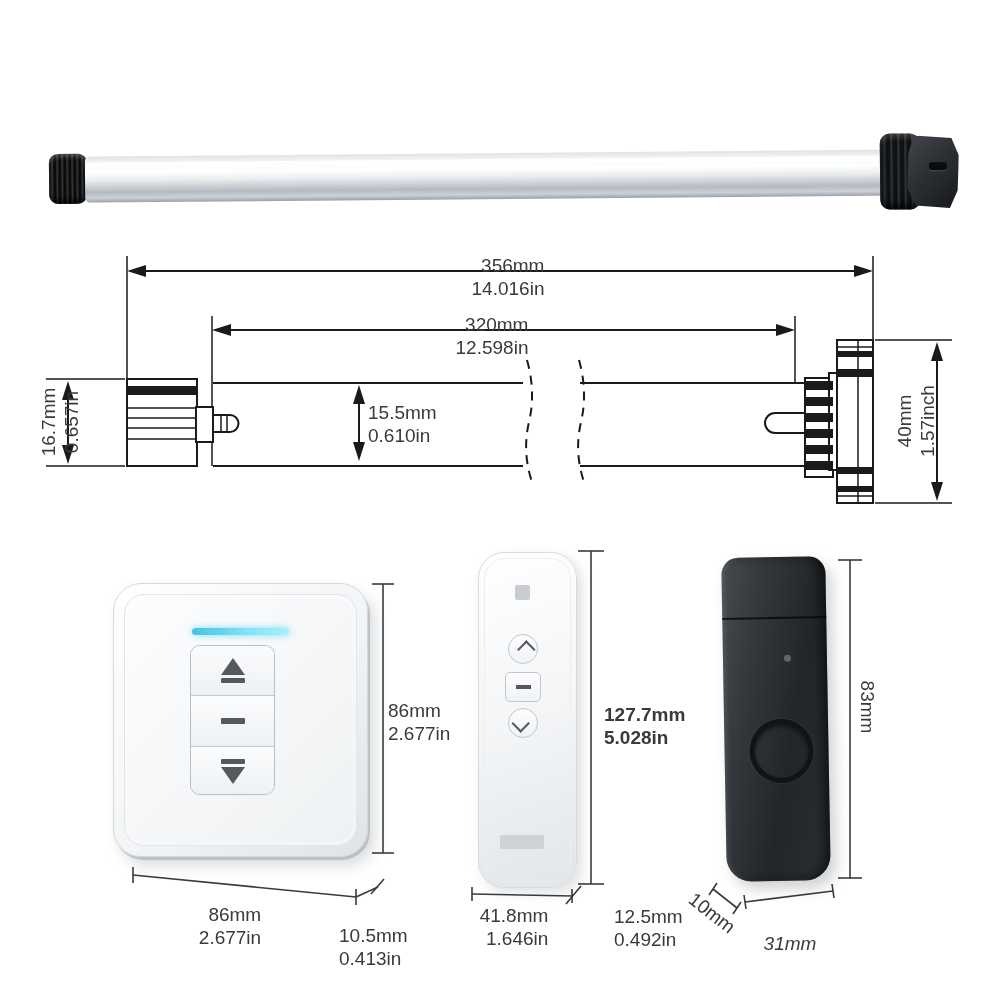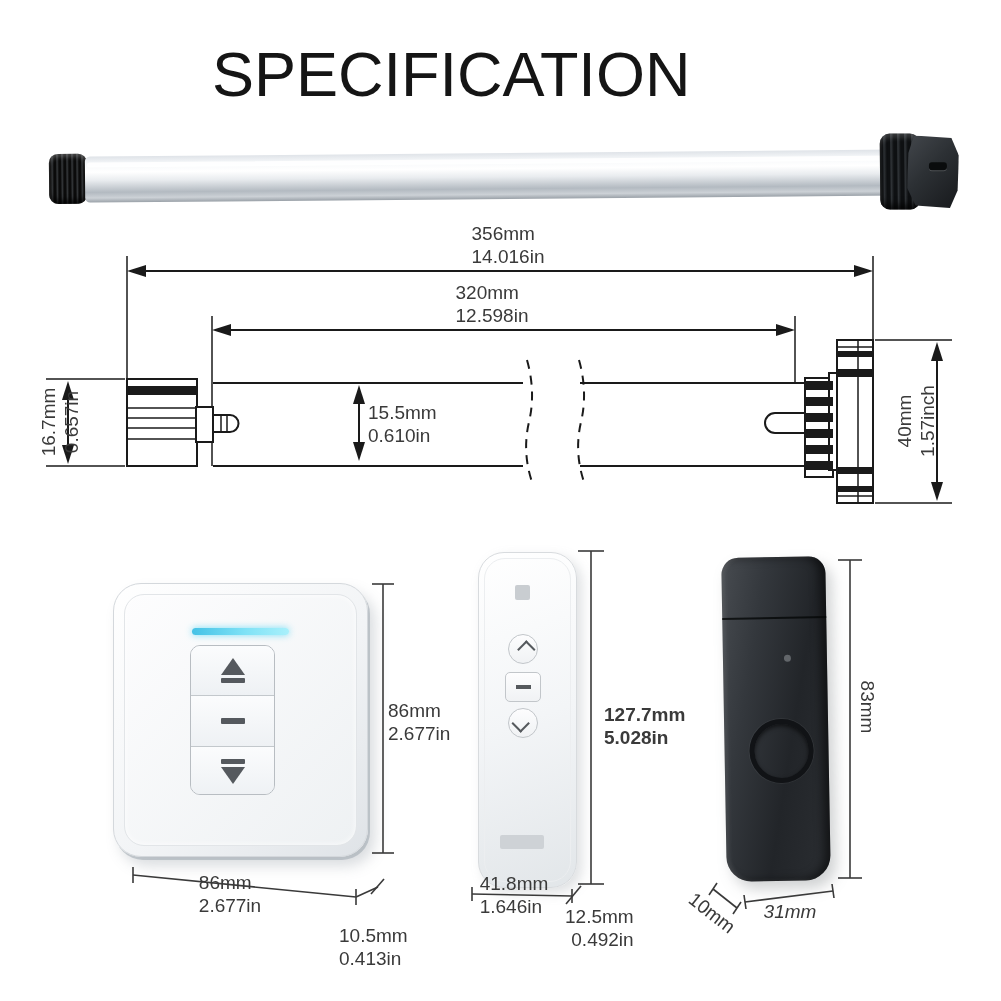--- a/index.html
+++ b/index.html
@@ -22,21 +22,21 @@
          background:linear-gradient(135deg,#43474c 0%,#2c3034 45%,#17191c 100%);
          clip-path:polygon(14% 0%,86% 4%,100% 28%,97% 76%,82% 100%,16% 96%,0% 72%,3% 24%);}
   .rhead-slot{position:absolute;left:884px;top:40px;width:18px;height:8px;border-radius:3px;
               background:#0a0c0d;box-shadow:0 1px 0 rgba(255,255,255,0.18);}
   
   .dim{position:absolute;font-size:19px;line-height:23px;color:#3a3a3a;z-index:6;white-space:nowrap;}
   .dim.c{text-align:center;}
   .dim.rot{transform:translate(-50%,-50%) rotate(-90deg);text-align:center;}
   .dim.rotcw{transform:translate(-50%,-50%) rotate(90deg);text-align:center;}
   .dim.rot38{transform:translate(-50%,-50%) rotate(38deg);text-align:center;}
-  .dim.ctr{transform:translate(-50%,0);text-align:left;}
+  .dim.ctr{transform:translate(-50%,0);text-align:right;margin-top:32px;}
   
   svg.lines{position:absolute;left:0;top:0;z-index:5;pointer-events:none;}
   
   .switch{position:absolute;left:113px;top:583px;width:253px;height:272px;border-radius:28px;
           background:linear-gradient(135deg,#ffffff 0%,#f2f4f6 55%,#dfe3e7 100%);
           border:1px solid #d4d8dc;
           box-shadow:7px 9px 14px rgba(130,140,150,0.30), 2px 3px 0 #cfd4d8;z-index:2;}
   .switch-face{position:absolute;left:10px;top:10px;right:10px;bottom:10px;border-radius:20px;
                background:linear-gradient(135deg,#fdfdfe 0%,#eef1f3 100%);
                border:1px solid #e2e5e8;box-shadow:inset 0 0 6px rgba(255,255,255,0.8);}
@@ -76,21 +76,20 @@
   .d-capline{position:absolute;left:0;top:60px;width:100%;height:2px;background:rgba(5,7,8,0.8);}
   .d-led{position:absolute;left:61px;top:98px;width:7px;height:7px;border-radius:50%;background:#62666a;}
   .d-ring{position:absolute;left:25px;top:162px;width:54px;height:54px;border-radius:50%;
           border:5px solid #111316;box-shadow:0 0 0 1px rgba(255,255,255,0.05), inset 0 2px 4px rgba(0,0,0,0.6);}
 </style>
 </head>
 <body>
 
 <div class="canvas">
 
-  <h1 class="title">SPECIFICATION</h1>
 
   <div class="photo">
     <div class="ltcap"></div>
     <div class="tube"></div>
     <div class="tube-hl"></div>
     <div class="rcrown"></div>
     <div class="rhead"></div>
     <div class="rhead-slot"></div>
   </div>
 
@@ -272,21 +271,21 @@
     <div class="r-bar"></div>
   </div>
   <div class="dim" style="left:604px;top:703px;font-weight:bold;">
     <div>127.7mm</div>
     <div>5.028in</div>
   </div>
   <div class="dim c ctr" style="left:514px;top:872px;">
     <div>41.8mm</div>
     <div>1.646in</div>
   </div>
-  <div class="dim" style="left:565px;top:905px;text-align:right;">
+  <div class="dim" style="left:614px;top:905px;">
     <div>12.5mm</div>
     <div>0.492in</div>
   </div>
 
   <div class="dongle">
     <div class="d-capline"></div>
     <div class="d-led"></div>
     <div class="d-ring"></div>
   </div>
   <div class="dim rotcw" style="left:867px;top:707px;">

